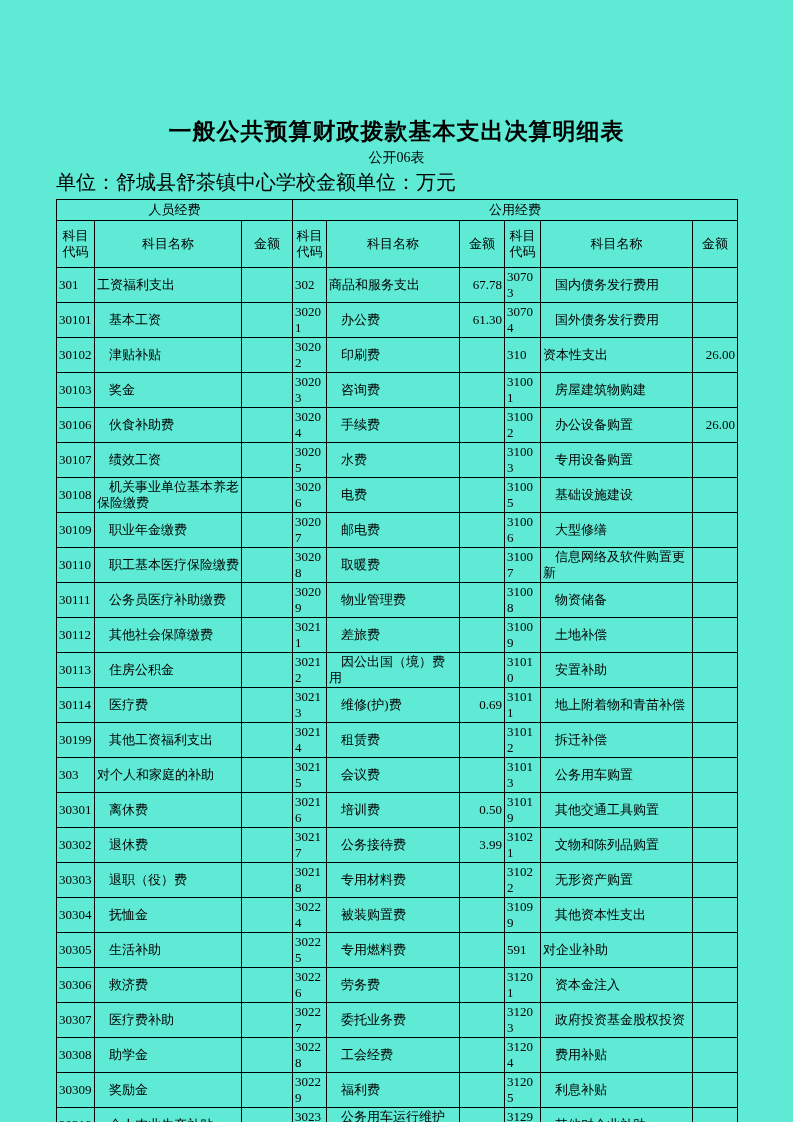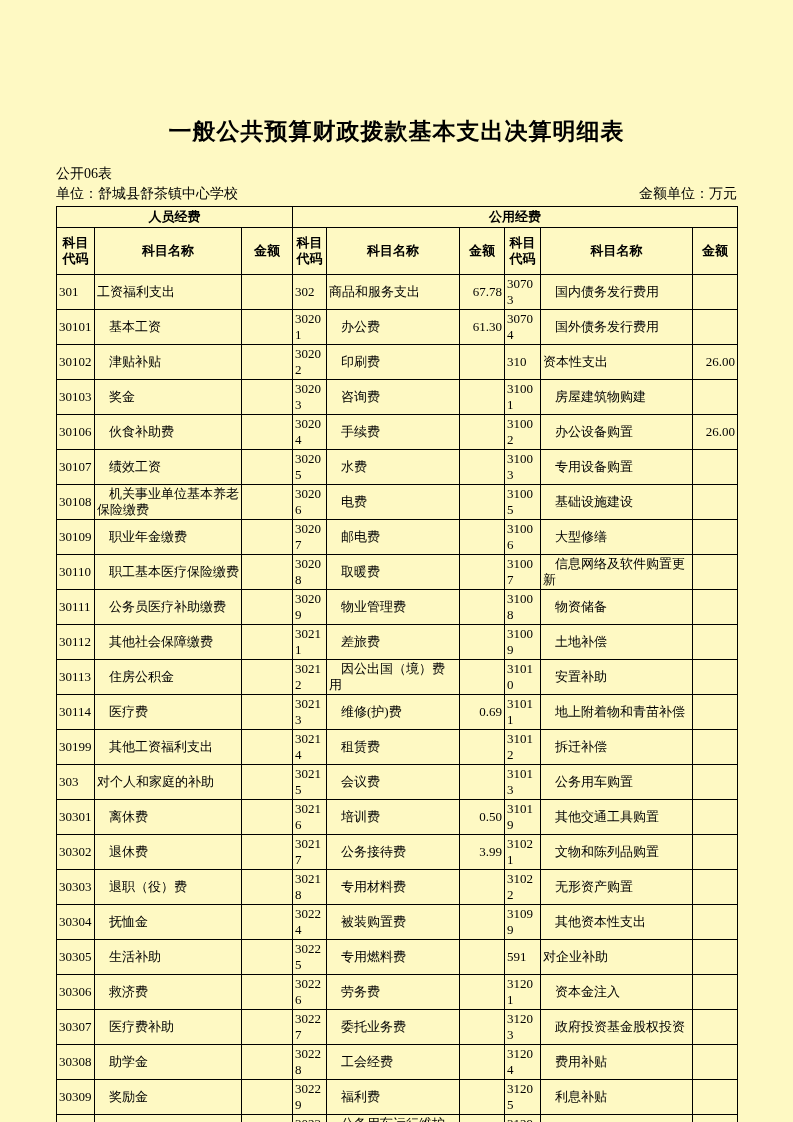--- a/index.html
+++ b/index.html
@@ -4,61 +4,61 @@
 <style>
   html,body { margin:0; padding:0; }
   body {
     background:#ffffff;
     font-family:"Liberation Serif","DejaVu Serif",serif;
     color:#000;
   }
   .page {
     position:relative;
     width:793px; height:1122px;
-    background:#fef9c3;
+    background:#5eead4;
     overflow:hidden;
   }
   .content { margin:0 56px; }
 
   .title {
     margin:0;
     padding-top:116px;
     text-align:center;
     font-family:"Liberation Sans","DejaVu Sans",sans-serif;
     font-weight:bold;
     font-size:23px;
     letter-spacing:1px;
   }
   .table-code {
-    margin-top:18px;
-    text-align:left;
+    margin-top:2px;
+    text-align:center;
     font-size:14px;
   }
   .meta-row {
     display:flex;
-    justify-content:space-between;
-    font-size:14px;
+    justify-content:flex-start;
+    font-size:20px;
     margin-top:2px;
     margin-bottom:3px;
   }
 
   table.budget {
     border-collapse:collapse;
     table-layout:fixed;
     width:681px;
     font-size:13px;
   }
   table.budget th, table.budget td {
     border:1px solid #000;
     padding:1px 2px;
     vertical-align:middle;
     word-break:break-all;
     line-height:16px;
   }
-  thead th { font-weight:bold; text-align:center; }
+  thead th { font-weight:normal; text-align:center; }
   tr.group-row th { height:18px; }
   tr.colhead-row th { height:44px; }
 
   td.code { text-align:left; height:19px; }
   td.name { text-align:left; height:19px; }
   td.name.sub { text-indent:12px; }
   td.amt  { text-align:right; height:19px; padding-right:3px; }
 </style>
 </head>
 <body>

